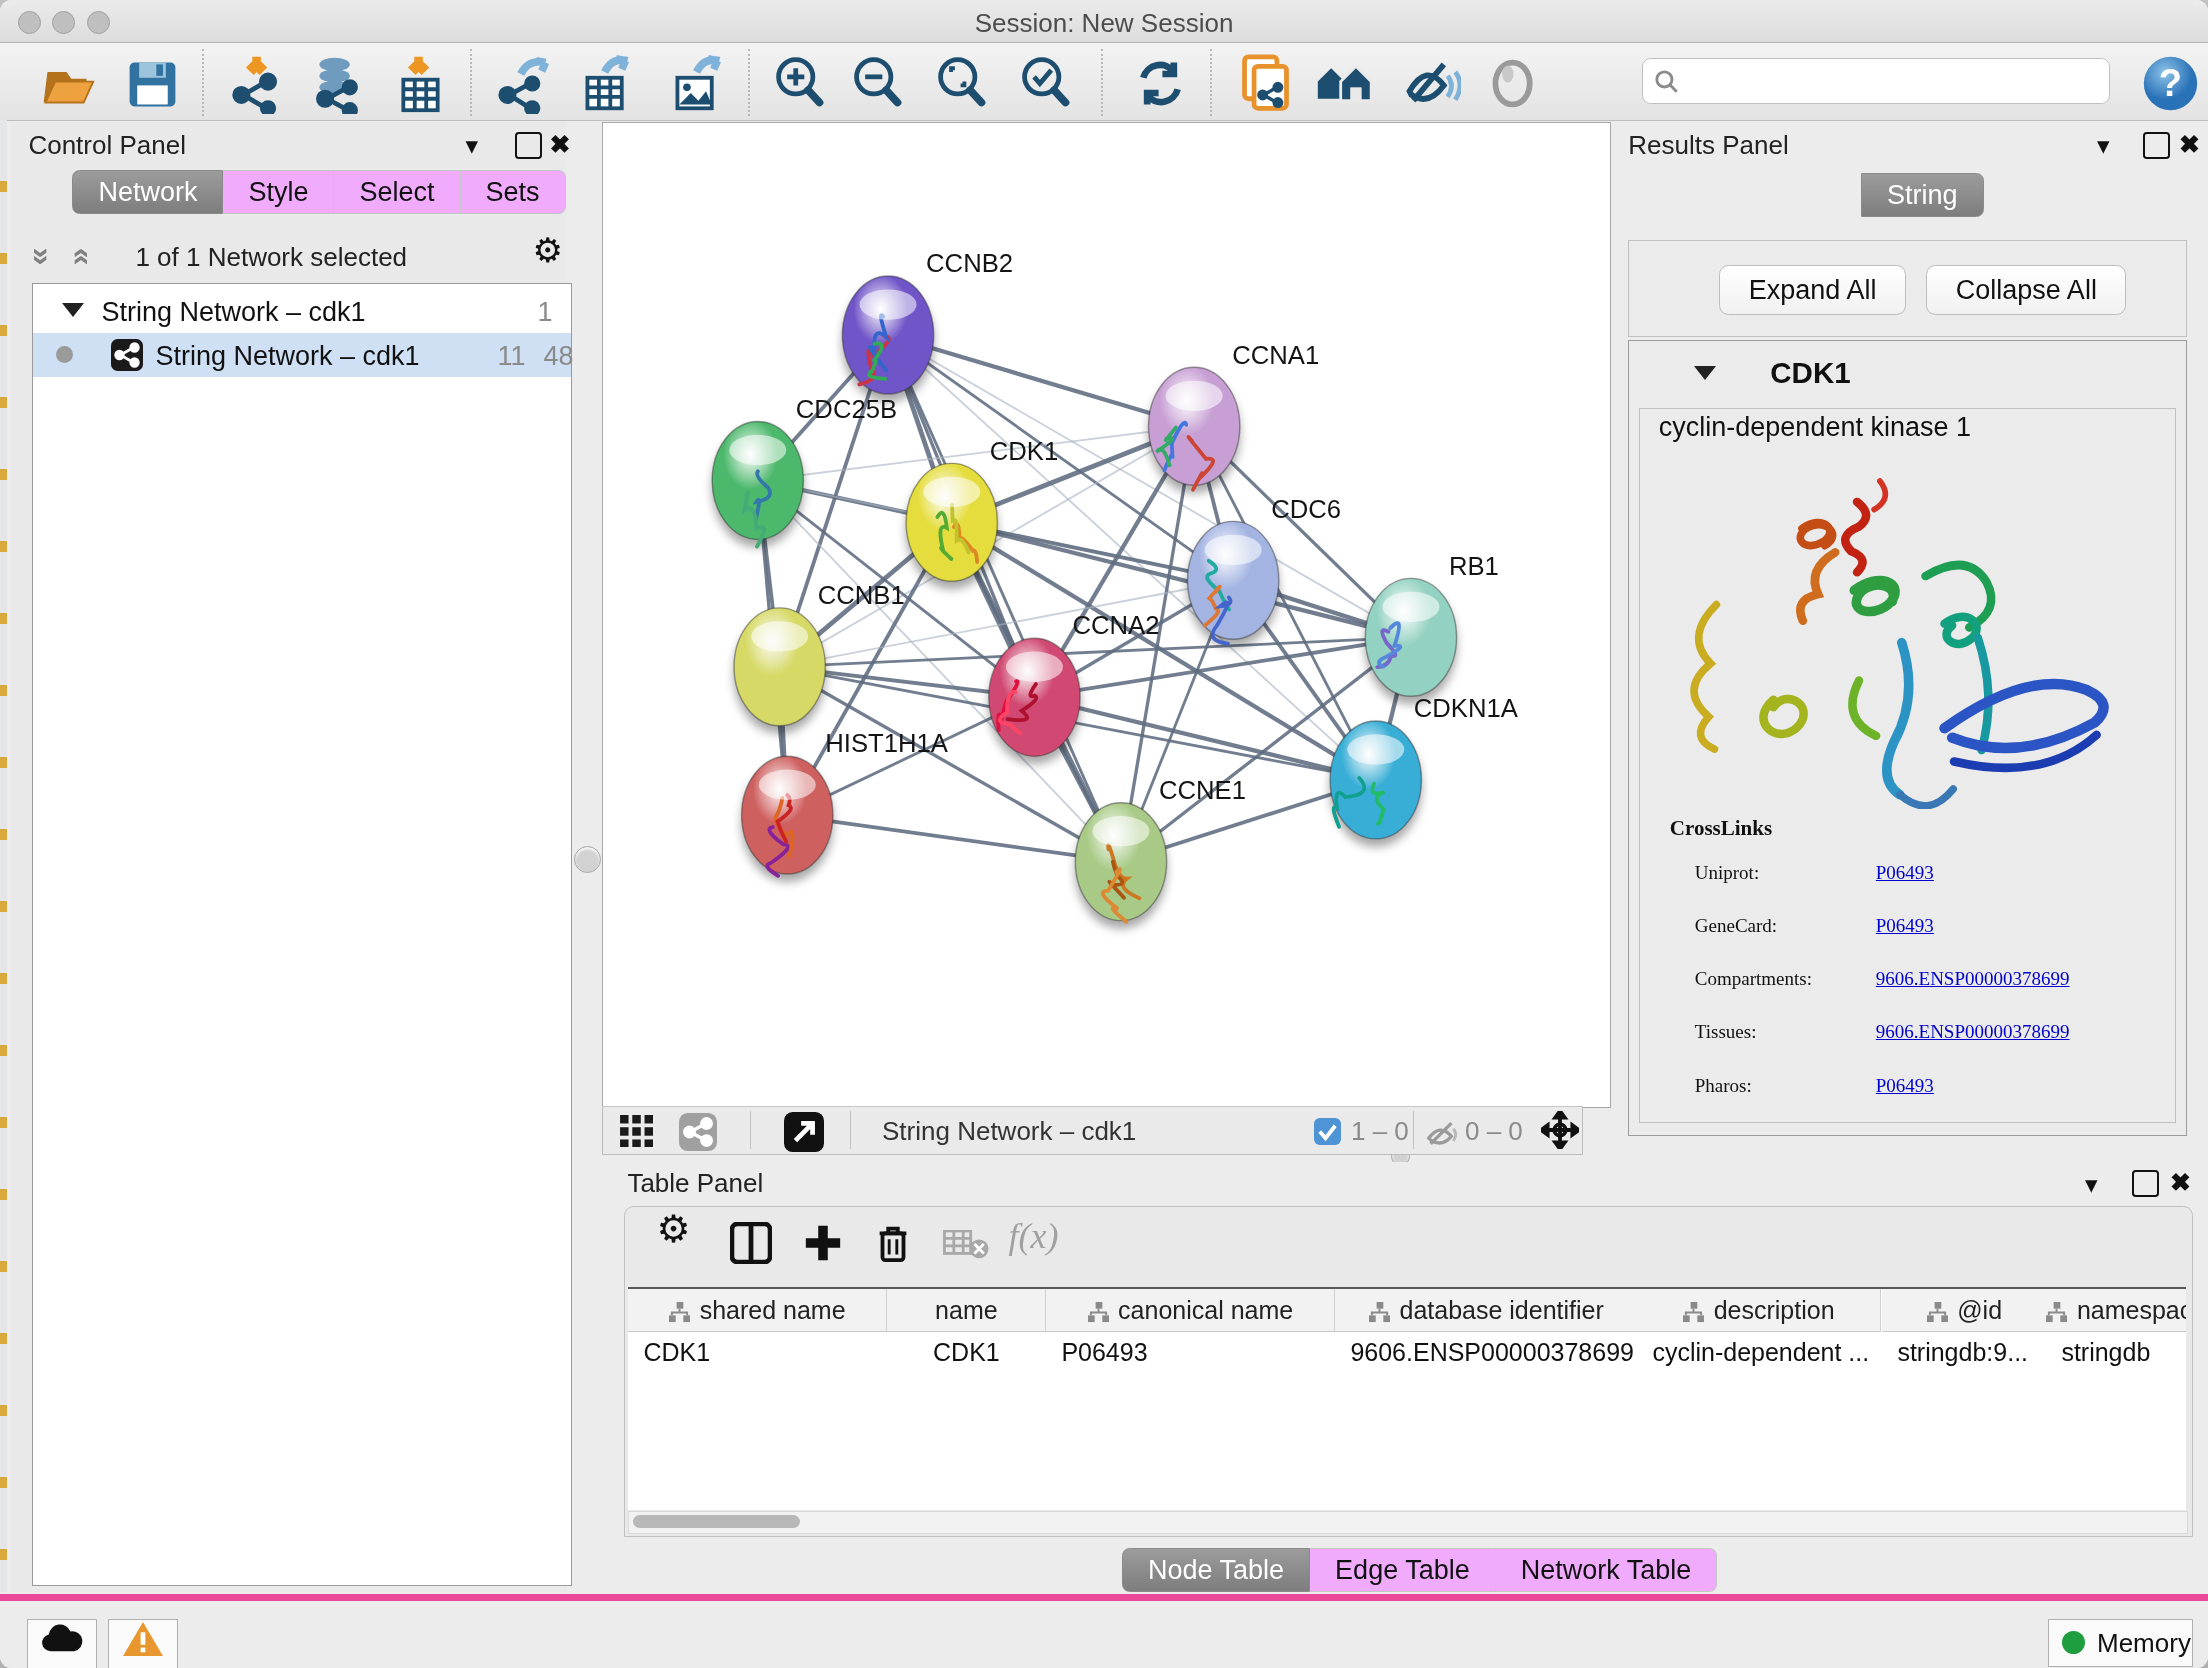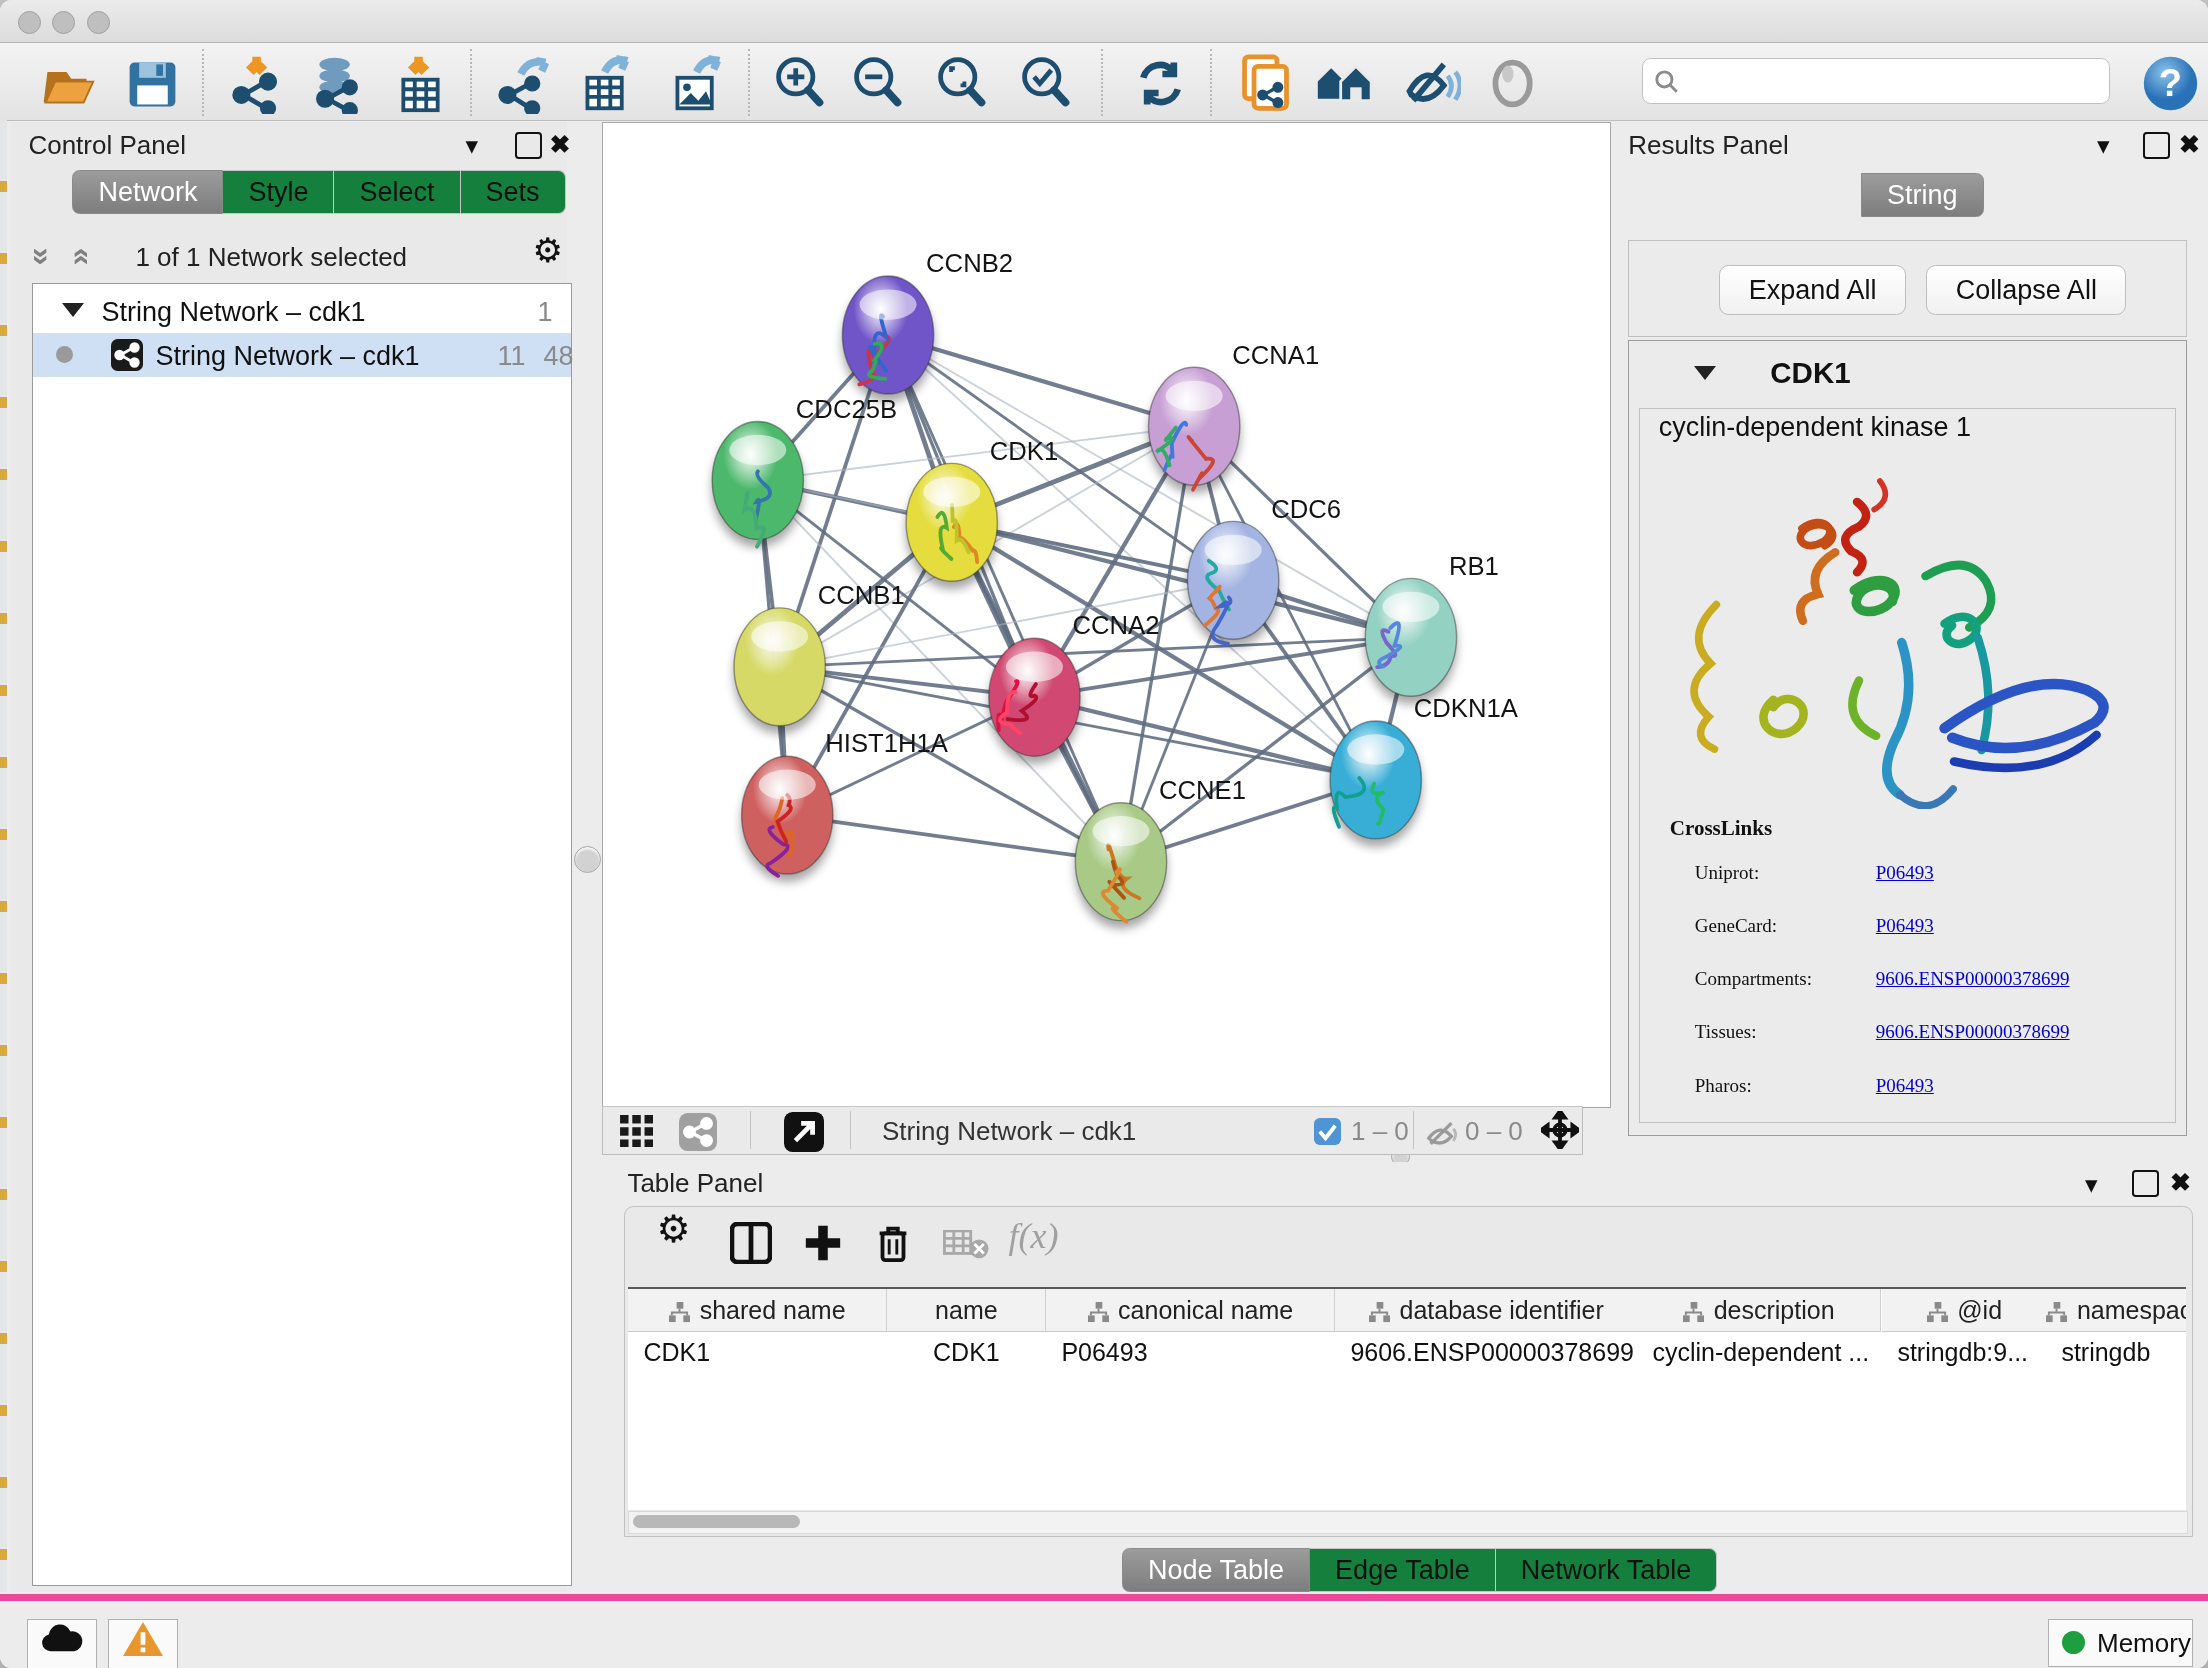--- a/index.html
+++ b/index.html
@@ -12,21 +12,21 @@
   
   #toolbar{position:absolute;left:0;top:43px;width:100%;height:77px;background:linear-gradient(#f3f3f3,#e3e3e3);border-bottom:1px solid #bdbdbd;}
   .tbi{position:absolute;top:9.5px;width:61px;height:61px;}
   .tbsep{position:absolute;top:5.7px;width:0;height:67px;border-left:2.9px dotted #b8b8b8;}
   #search-box{position:absolute;left:1642px;top:15px;width:466px;height:44px;background:#fff;border:1px solid #c0c0c0;border-radius:8.6px;}
   #search-box svg{position:absolute;left:9.5px;top:8.6px;}
   
   .panel-title{position:absolute;font-size:26px;color:#222;}
   .ph-ic{position:absolute;font-size:25px;color:#111;line-height:25px;}
   .sqicon{position:absolute;width:23px;height:23px;border:2.9px solid #111;border-radius:3.8px;}
-  .tabbtn{display:inline-block;height:42px;line-height:42px;padding:0 25px;font-size:27px;color:#111;background:#15803d;border:1px solid #c6c6c6;border-left:none;}
+  .tabbtn{display:inline-block;height:42px;line-height:42px;padding:0 25px;font-size:27px;color:#111;background:#f0abfc;border:1px solid #c6c6c6;border-left:none;}
   .tabbtn:first-child{border-left:1px solid #c6c6c6;border-radius:7.6px 0 0 7.6px;}
   .tabbtn:last-child{border-radius:0 7.6px 7.6px 0;}
   .tabbtn.sel{background:linear-gradient(#9c9c9c,#7d7d7d);color:#fff;border-color:#8a8a8a;}
   
   #control-panel{position:absolute;left:11.4px;top:122px;width:556px;height:1470px;background:#e9e9e9;}
   #cp-tabs{position:absolute;left:61px;top:48px;}
   #cp-toolbar{position:absolute;left:0;top:112px;width:100%;height:48px;}
   #cp-status{position:absolute;left:124px;top:7.6px;font-size:26px;color:#222;}
   .chev{position:absolute;font-size:32px;color:#808080;font-weight:bold;}
   #tree-box{position:absolute;left:21px;top:161px;width:538px;height:1301px;background:#fff;border:1.9px solid #9a9a9a;}
@@ -75,20 +75,21 @@
 </style>
 </head>
 <body>
 
 <div id="window">
 
   <div id="titlebar">
     <div class="tl" style="left:18px"></div>
     <div class="tl" style="left:52px"></div>
     <div class="tl" style="left:87px"></div>
+    <div id="win-title">Session: New Session</div>
   </div>
 
   <div id="toolbar">
     <div class="tbi" style="left:36px">
       <svg width="61" height="61" viewBox="0 0 64 64">
           <path d="M8 52 L12 20 h20 l5 7 h16 v6" fill="#b5721d"></path>
           <path d="M10 52 L20 30 h40 L50 52 Z" fill="#eda23f" stroke="#b5721d" stroke-width="2"></path>
         </svg>
     </div>
     <div class="tbi" style="left:122px">

